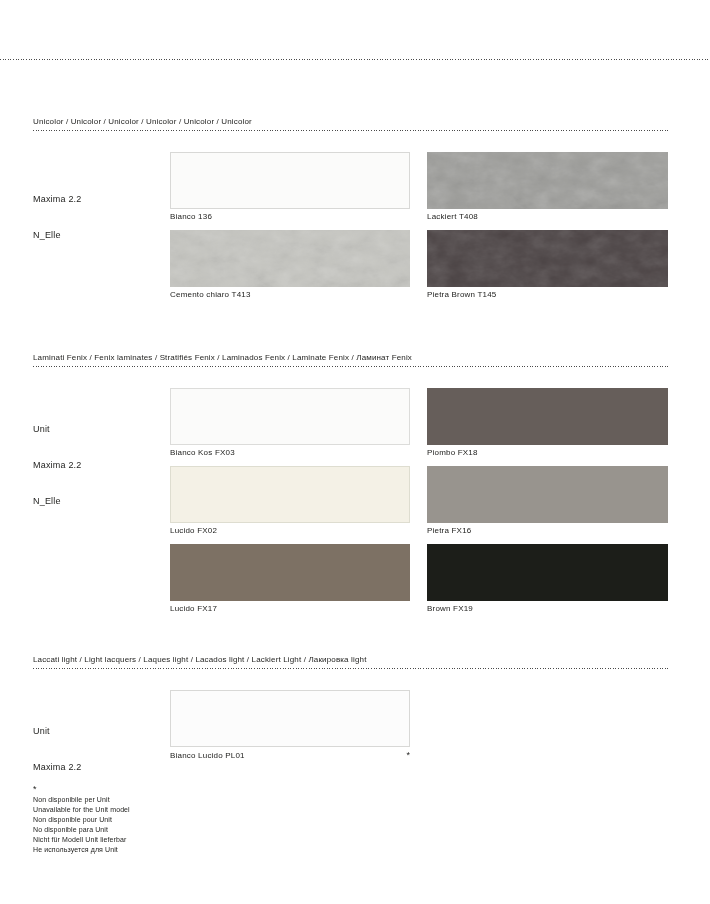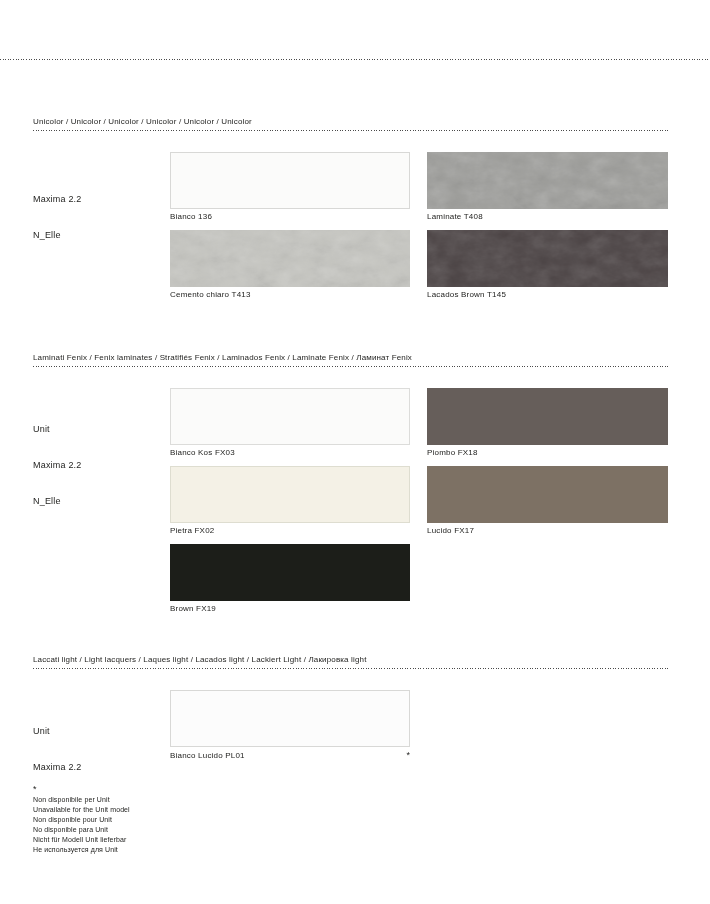--- a/index.html
+++ b/index.html
@@ -67,41 +67,41 @@
             <span class="sw-label">Bianco 136</span>
           </div>
       </div>
       <div class="sw-cell">
         <div class="swatch" style="background-color: rgb(157, 157, 154);">
           <svg class="tex" preserveAspectRatio="none">
               <rect width="100%" height="100%" filter="url(#grain)"></rect>
             </svg>
         </div>
         <div class="sw-label-row">
-            <span class="sw-label">Laminate T408</span>
+            <span class="sw-label">Lackiert T408</span>
           </div>
       </div>
       <div class="sw-cell">
         <div class="swatch" style="background-color: rgb(198, 198, 193);">
           <svg class="tex tex-light" preserveAspectRatio="none">
               <rect width="100%" height="100%" filter="url(#grain)"></rect>
             </svg>
         </div>
         <div class="sw-label-row">
             <span class="sw-label">Cemento chiaro T413</span>
           </div>
       </div>
       <div class="sw-cell">
         <div class="swatch" style="background-color: rgb(74, 66, 67);">
           <svg class="tex tex-dark" preserveAspectRatio="none">
               <rect width="100%" height="100%" filter="url(#grain)"></rect>
             </svg>
         </div>
         <div class="sw-label-row">
-            <span class="sw-label">Lacados Brown T145</span>
+            <span class="sw-label">Pietra Brown T145</span>
           </div>
       </div>
     </div>
   </div>
 </div>
 
 <div class="section sec-2">
   <div class="sec-header">Laminati Fenix / Fenix laminates / Stratifiés Fenix / Laminados Fenix / Laminate Fenix / Ламинат Fenix</div>
   <div class="dotted-rule sec-rule"></div>
   <div class="sec-body">
@@ -119,21 +119,27 @@
       </div>
       <div class="sw-cell">
         <div class="swatch" style="background-color: rgb(102, 94, 90);"></div>
         <div class="sw-label-row">
             <span class="sw-label">Piombo FX18</span>
           </div>
       </div>
       <div class="sw-cell">
         <div class="swatch" style="background-color: rgb(244, 241, 230); border: 1px solid rgb(222, 221, 208);"></div>
         <div class="sw-label-row">
-            <span class="sw-label">Pietra FX02</span>
+            <span class="sw-label">Lucido FX02</span>
+          </div>
+      </div>
+      <div class="sw-cell">
+        <div class="swatch" style="background-color: rgb(152, 148, 142);"></div>
+        <div class="sw-label-row">
+            <span class="sw-label">Pietra FX16</span>
           </div>
       </div>
       <div class="sw-cell">
         <div class="swatch" style="background-color: rgb(125, 113, 100);"></div>
         <div class="sw-label-row">
             <span class="sw-label">Lucido FX17</span>
           </div>
       </div>
       <div class="sw-cell">
         <div class="swatch" style="background-color: rgb(28, 30, 25);"></div>

